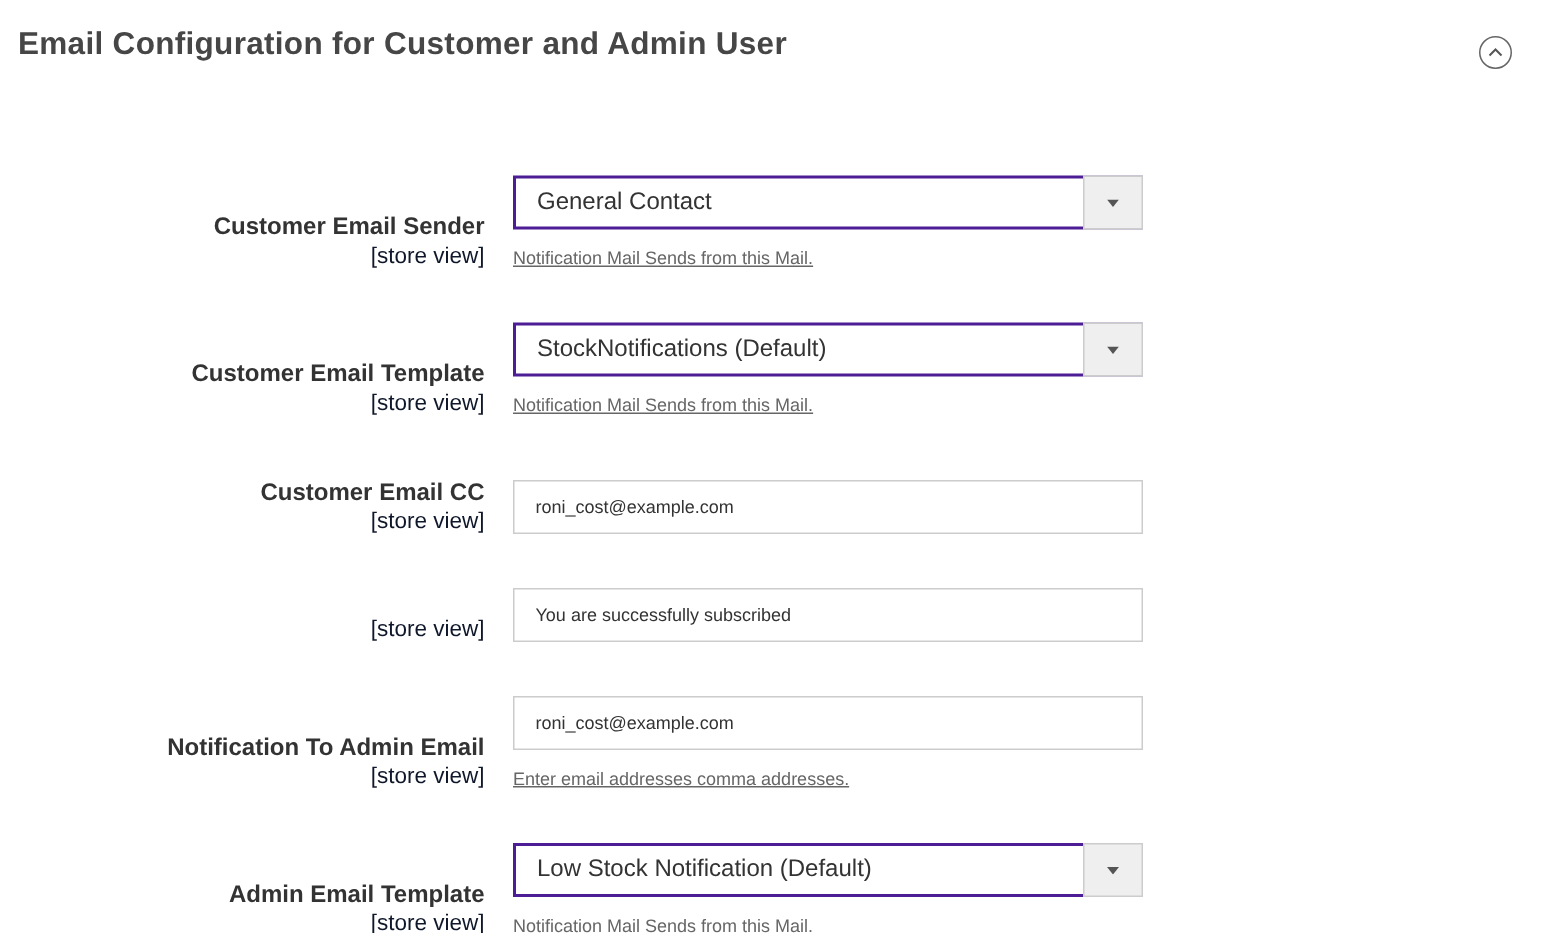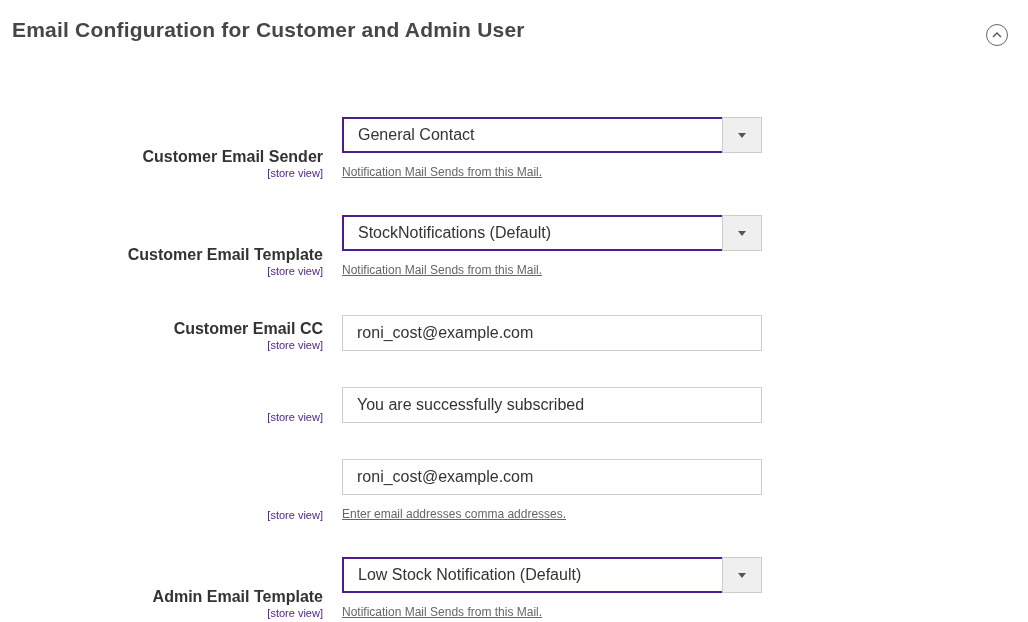--- a/index.html
+++ b/index.html
@@ -54,22 +54,22 @@
       padding-right: 19px;
       padding-top: 6px;
     }
     .field-label {
       font-size: 16px;
       font-weight: 600;
       color: #333;
       line-height: 1.2;
     }
     .field-scope {
-      font-size: 11px;
-      color: #4c1d95;
+      font-size: 15px;
+      color: #0f172a;
       margin-top: 1px;
     }
     .field-control-col {
       flex: 1;
     }
     .select-wrap {
       position: relative;
       display: inline-block;
       width: 420px;
     }
@@ -98,21 +98,21 @@
       align-items: center;
       justify-content: center;
       pointer-events: none;
     }
     .text-input {
       width: 420px;
       height: 36px;
       border: 1px solid #ccc;
       background: #fff;
       padding: 0 14px;
-      font-size: 16px;
+      font-size: 12px;
       color: #333;
       font-family: inherit;
       outline: none;
     }
     .field-note {
       font-size: 12px;
       color: #666;
       margin-top: 12px;
       text-decoration: underline;
     }
@@ -179,20 +179,21 @@
   <div class="field-label-col">
     <div class="field-scope">[store view]</div>
   </div>
   <div class="field-control-col">
     <input class="text-input" type="text" value="You are successfully subscribed" style="">
   </div>
 </div>
 
 <div class="field-row">
   <div class="field-label-col">
+    <div class="field-label">Notification To Admin Email</div>
     <div class="field-scope">[store view]</div>
   </div>
   <div class="field-control-col">
     <input class="text-input" type="text" value="roni_cost@example.com" style="">
     <div class="field-note">Enter email addresses comma addresses.</div>
   </div>
 </div>
 
 <div class="field-row" style="margin-bottom:0">
   <div class="field-label-col">

